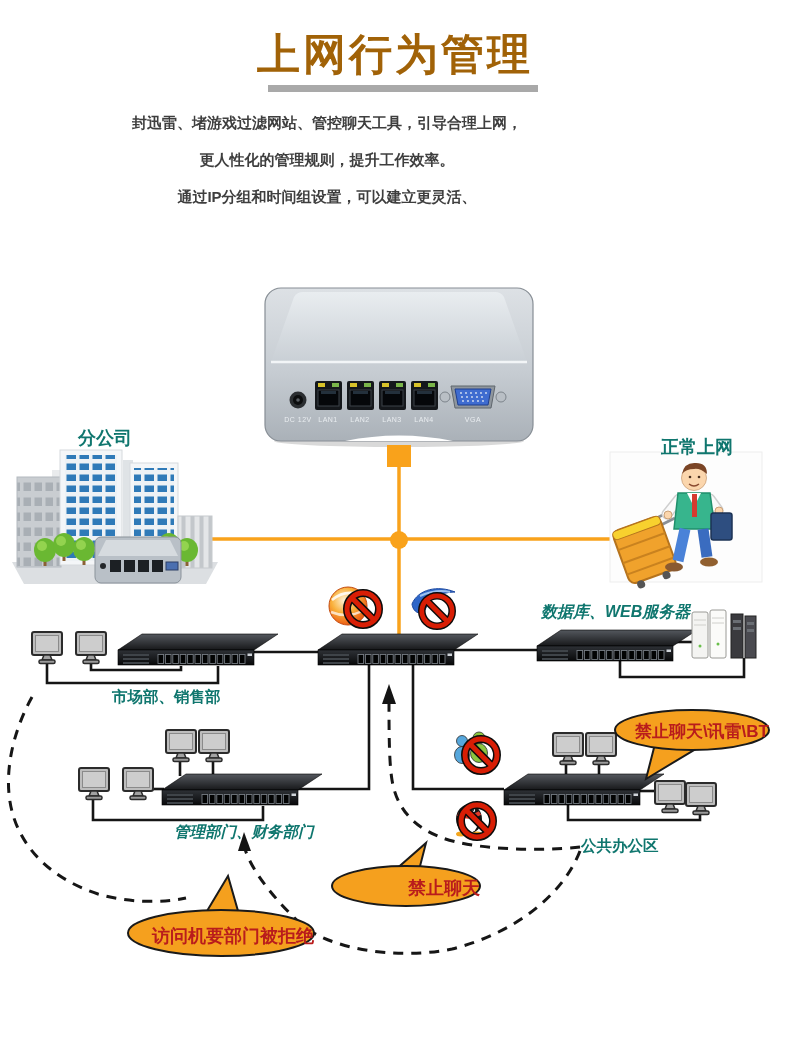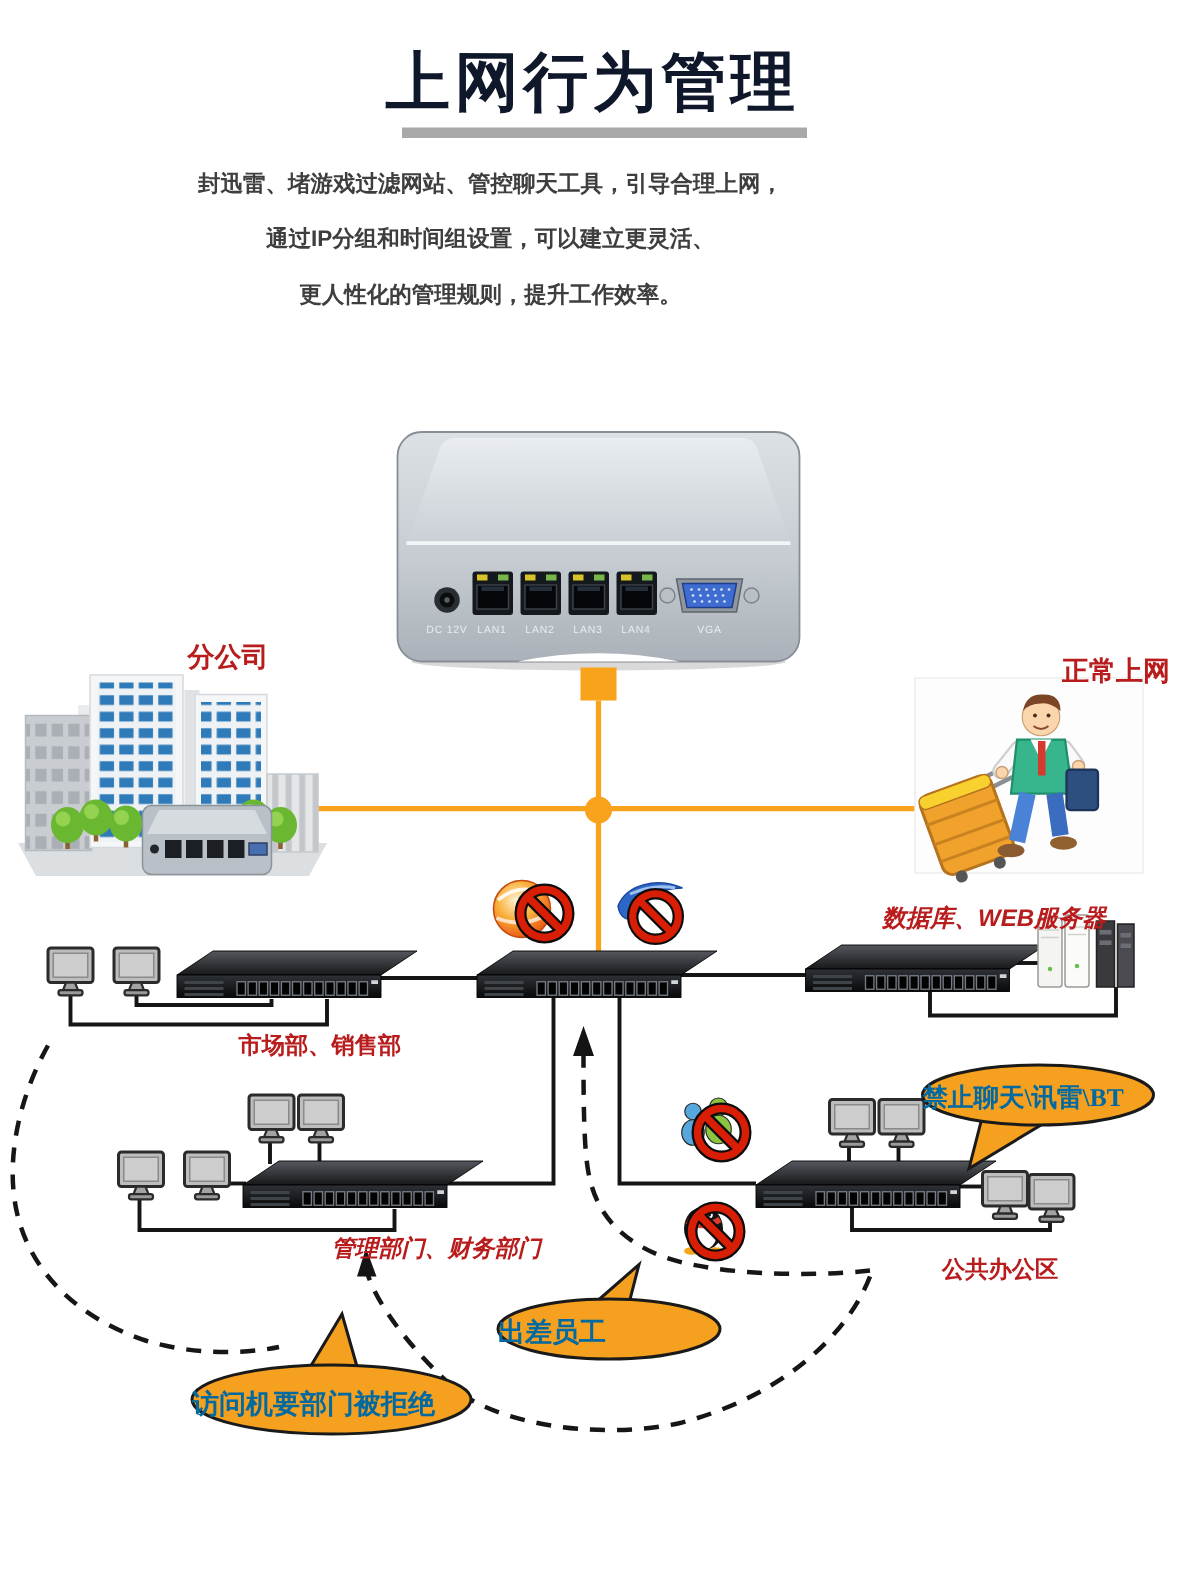--- a/index.html
+++ b/index.html
@@ -1,49 +1,49 @@
 <!DOCTYPE html>
 <html><head>
 <meta charset="utf-8">
 <style>
   html,body{margin:0;padding:0;background:#fff;}
   .page{position:relative;width:790px;height:1049px;background:#ffffff;overflow:hidden;
         font-family:"Liberation Sans","DejaVu Sans",sans-serif;}
   .abs{position:absolute;}
   .title{top:26px;left:0;width:790px;text-align:center;font-size:43px;font-weight:900;
-         color:#0f172a;letter-spacing:3px;white-space:nowrap;}
+         color:#a16207;letter-spacing:3px;white-space:nowrap;}
   .title-bar{left:268px;top:85px;width:270px;height:7px;background:#a9a9a9;}
   .intro{top:104px;left:0;width:654px;text-align:center;font-size:15px;font-weight:700;
          color:#3e3e3e;line-height:37px;}
-  .olabel{position:absolute;color:#b91c1c;font-weight:700;white-space:nowrap;margin-left:47px;}
+  .olabel{position:absolute;color:#0f766e;font-weight:700;white-space:nowrap;}
   .lbl-branch{left:78px;top:426px;font-size:18px;}
   .lbl-travel{left:661px;top:435px;font-size:18px;}
   .lbl-servers{left:541px;top:602px;font-size:16px;font-style:italic;}
   .lbl-market{left:112px;top:687px;font-size:15.5px;}
   .lbl-admin{left:174px;top:822px;font-size:15.5px;font-style:italic;}
   .lbl-public{left:581px;top:836px;font-size:15.5px;}
-  .btext{position:absolute;color:#0369a1;font-weight:600;text-align:left;white-space:nowrap;font-family:Liberation Serif, serif;}
+  .btext{position:absolute;color:#b91c1c;font-weight:600;text-align:right;white-space:nowrap;}
   .bt-forbid{left:615px;top:720px;width:154px;font-size:17px;}
   .bt-normal{left:332px;top:876px;width:148px;font-size:18px;}
   .bt-denied{left:128px;top:924px;width:186px;font-size:18px;}
   svg{position:absolute;}
   text.portlbl{fill:#e9edf0;font-size:7px;font-family:"Liberation Sans","DejaVu Sans",sans-serif;
                text-anchor:middle;letter-spacing:.5px;}
 </style>
 </head>
 <body>
 
 <div class="page">
 
   <div class="abs title">上网行为管理</div>
   <div class="abs title-bar"></div>
   <div class="abs intro">
     <div>封迅雷、堵游戏过滤网站、管控聊天工具，引导合理上网，</div>
+    <div>更人性化的管理规则，提升工作效率。</div>
     <div>通过IP分组和时间组设置，可以建立更灵活、</div>
-    <div>更人性化的管理规则，提升工作效率。</div>
   </div>
 
   <svg style="left:255px;top:276px;" width="290" height="172" viewBox="0 0 290 172">
     <defs>
       <linearGradient id="devBody" x1="0" y1="0" x2="0" y2="1">
         <stop offset="0" stop-color="#dde1e5"></stop>
           <stop offset="0.55" stop-color="#c6ccd2"></stop>
         <stop offset="1" stop-color="#aab1b8"></stop>
       </linearGradient>
       <linearGradient id="devTop" x1="0" y1="0" x2="0" y2="1">
@@ -377,16 +377,16 @@
   </svg>
 
   <div class="olabel lbl-branch">分公司</div>
   <div class="olabel lbl-travel">正常上网</div>
   <div class="olabel lbl-servers">数据库、WEB服务器</div>
   <div class="olabel lbl-market">市场部、销售部</div>
   <div class="olabel lbl-admin">管理部门、财务部门</div>
   <div class="olabel lbl-public">公共办公区</div>
 
   <div class="btext bt-forbid">禁止聊天\讯雷\BT</div>
-  <div class="btext bt-normal">出差员工</div>
+  <div class="btext bt-normal">禁止聊天</div>
   <div class="btext bt-denied">访问机要部门被拒绝</div>
 
 </div>
 
 </body></html>

